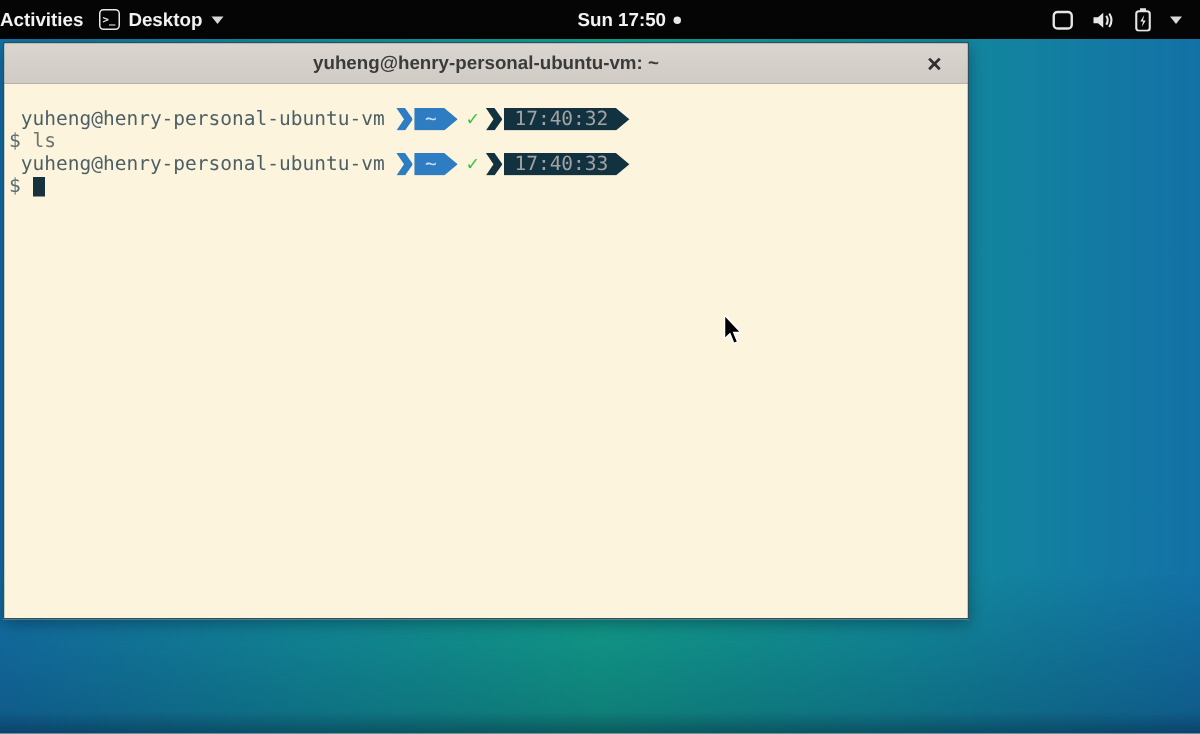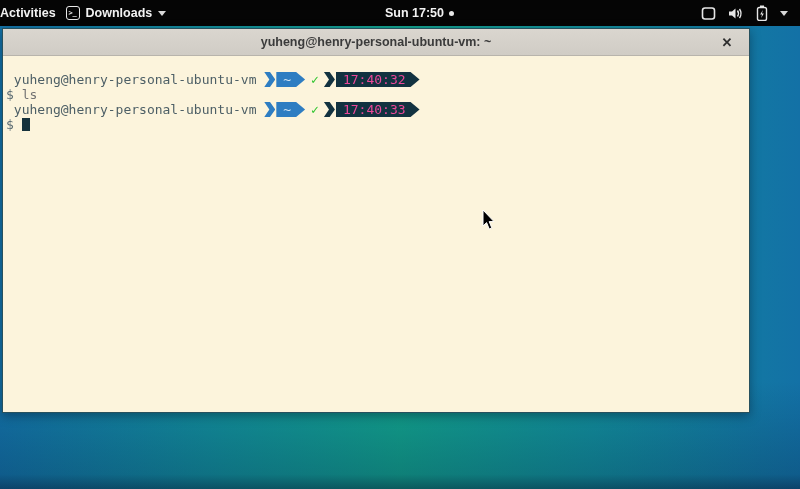--- a/index.html
+++ b/index.html
@@ -41,21 +41,21 @@
     position: absolute; left: 0; right: 0; top: 0; height: 26px;
     display: flex; align-items: center; justify-content: center; gap: 5px; pointer-events: none; margin-left: 39px;
   }
   .tb-center .clock { pointer-events: auto; cursor: pointer; }
   .notif-dot { width: 5px; height: 5px; border-radius: 50%; background: #e8e8e8; }
   .tb-right { margin-left: auto; display: flex; align-items: center; gap: 12px; padding: 0 12px; height: 100%; cursor: pointer; }
   .tb-right svg { display: block; }
 
   
   .window {
-    position: absolute; left: 2px; top: 28px; width: 748px; height: 385px;
+    position: absolute; left: 2px; top: 28px; width: 644px; height: 385px;
     border: 1px solid #27515e;
     box-shadow: 0 3px 10px rgba(0,0,20,0.35);
     display: flex; flex-direction: column;
     background: #fcf4dc;
   }
   .titlebar {
     height: 27px; background: linear-gradient(180deg, #dad6cf 0%, #d0ccc5 100%);
     border-bottom: 1px solid #b8b4ac;
     display: flex; align-items: center; position: relative; flex: 0 0 auto;
   }
@@ -79,41 +79,41 @@
   .host-text { color: #4d5f66; white-space: pre; }
   .pl-arrow { width: 11px; height: 15px; flex: 0 0 auto; }
   .pl-arrow.blue { background: #2e7dc2; clip-path: polygon(0% 0%, 52% 0%, 100% 50%, 52% 100%, 0% 100%, 46% 50%); }
   .pl-arrow.dark { background: #123240; clip-path: polygon(0% 0%, 52% 0%, 100% 50%, 52% 100%, 0% 100%, 46% 50%); }
   .pl-seg {
     height: 15px; display: inline-flex; align-items: center;
     padding: 0 14px 0 7px; margin-left: 1px;
     clip-path: polygon(0 0, calc(100% - 9px) 0, 100% 50%, calc(100% - 9px) 100%, 0 100%);
   }
   .pl-seg.blue { background: #2e7dc2; color: #cfe3f3; }
-  .pl-seg.dark { background: #123240; color: #ec4899; }
+  .pl-seg.dark { background: #123240; color: #a3a3a3; }
   .check { color: #2fc52f; font-weight: 700; margin: 0 5px 0 6px; }
   .dollar { color: #5b6b72; }
   .cmd { color: #737373; }
   .listing { color: #2f9ca6; white-space: pre; }
   .cursor-block { display: inline-block; width: 8px; height: 13px; background: #16323c; vertical-align: middle; }
 
   
   .pointer { position: absolute; left: 482px; top: 210px; pointer-events: none; }
 </style>
 </head>
 <body>
 
 <div class="desktop"></div>
 
 <div class="top-bar">
   <div class="tb-left">
     <div class="activities">Activities</div>
     <div class="app-menu">
       <span class="term-glyph">&gt;_</span>
-      <span>Downloads</span>
+      <span>Desktop</span>
       <span class="caret-down"></span>
     </div>
   </div>
   <div class="tb-center">
     <span class="clock">Sun 17:50</span>
     <span class="notif-dot"></span>
   </div>
   <div class="tb-right">
     <svg width="15" height="15" viewBox="0 0 15 15">
       <rect x="1.5" y="2" width="12" height="11" rx="2.5" fill="none" stroke="#e6e6e6" stroke-width="1.6"></rect>

